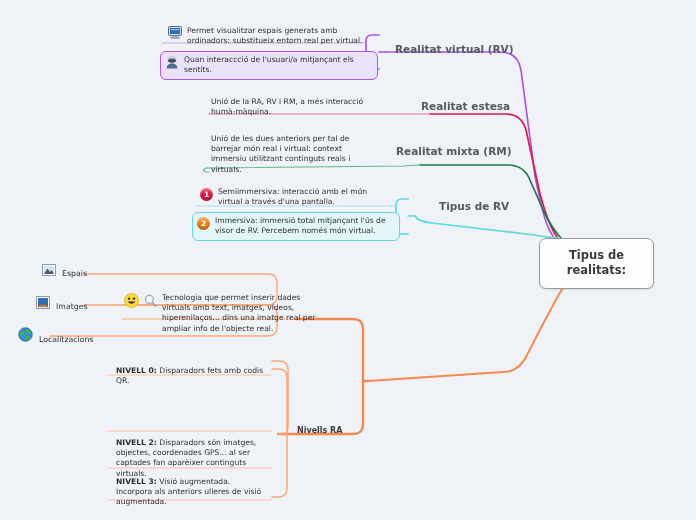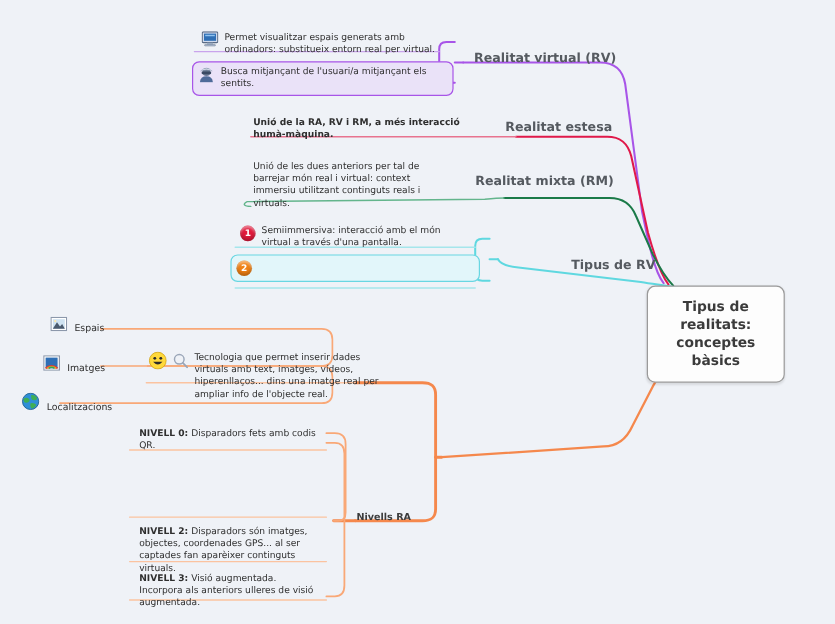--- a/index.html
+++ b/index.html
@@ -161,30 +161,29 @@
       <path d="M108,500 L272,500" stroke="#fbc3a0" stroke-width="1.1"></path>
 
       <path d="M123,305 L268,305 C274,305 277,302 277,296 L277,283 C277,277 274,274 268,274 L84,274" stroke="#f9a877" stroke-width="1.4"></path>
       <path d="M84,305 L268,305" stroke="#f9a877" stroke-width="1.4"></path>
       <path d="M268,305 C274,305 277,308 277,314 L277,327 C277,333 274,336 268,336 L50,336" stroke="#f9a877" stroke-width="1.4"></path>
     </g>
   </svg>
 
   <div class="node root" style="left:539px; top:238px; width:115px;">
     <span>Tipus de realitats:</span><br>
-    <span>conceptes bàsics</span>
   </div>
 
   <div class="node branch-label" style="left:395px; top:43px; color:#555a60;">Realitat virtual (RV)</div>
 
   <div class="node branch-label" style="left:421px; top:100px;">Realitat estesa</div>
 
   <div class="node branch-label" style="left:396px; top:145px;">Realitat mixta (RM)</div>
 
-  <div class="node branch-label" style="left:439px; top:215px;margin-left:37px;">Tipus de RV</div>
+  <div class="node branch-label" style="left:439px; top:200px;">Tipus de RV</div>
 
 
   <div class="node sub-label" style="left:297px; top:425px;">Nivells RA</div>
 
   <div class="node leaf" style="left:164px; top:23px; width:212px;">
     <span class="icon">
       <svg width="14" height="13" viewBox="0 0 14 13">
         <rect x="0.5" y="0.5" width="13" height="9" rx="1" fill="#cfd9ec" stroke="#5a6b85"></rect>
         <rect x="2" y="2" width="10" height="6" fill="#2f6fb5"></rect>
         <rect x="3" y="3" width="8" height="1.2" fill="#8fc2ef"></rect>
@@ -197,38 +196,39 @@
 
   <div class="node leaf boxed box-violet" style="left:160px; top:51px; width:218px;">
     <span class="icon">
       <svg width="14" height="14" viewBox="0 0 14 14">
         <circle cx="7" cy="5" r="3.3" fill="#6b7a93"></circle>
         <path d="M2.2 4.2 Q7 -0.6 11.8 4.2 Q7 2.2 2.2 4.2 Z" fill="#e8eef7" stroke="#8fa0b8" stroke-width="0.4"></path>
         <rect x="3" y="4.6" width="8" height="2.3" rx="1.1" fill="#3b4a63"></rect>
         <path d="M1.6 13.5 Q2 8.6 7 8.6 Q12 8.6 12.4 13.5 Z" fill="#4f6b99"></path>
       </svg>
     </span>
-    <span class="txt">Busca mitjançant de l'usuari/a mitjançant els sentits.</span>
-  </div>
-
-  <div class="node leaf" style="left:207px; top:94px; width:182px;font-weight:bold;">
+    <span class="txt">Quan interaccció de l'usuari/a mitjançant els sentits.</span>
+  </div>
+
+  <div class="node leaf" style="left:207px; top:94px; width:182px;">
     <span class="txt">Unió de la RA, RV i RM, a més interacció humà-màquina.</span>
   </div>
 
   <div class="node leaf" style="left:207px; top:131px; width:160px;">
     <span class="txt">Unió de les dues anteriors per tal de barrejar món real i virtual: context immersiu utilitzant continguts reals i virtuals.</span>
   </div>
 
   <div class="node leaf" style="left:196px; top:184px; width:200px;">
     <span class="icon badge badge-1">1</span>
     <span class="txt">Semiimmersiva: interacció amb el món virtual a través d'una pantalla.</span>
   </div>
 
   <div class="node leaf boxed box-cyan" style="left:192px; top:212px; width:208px;">
     <span class="icon badge badge-2">2</span>
+    <span class="txt">Immersiva: immersió total mitjançant l'ús de visor de RV. Percebem només món virtual.</span>
   </div>
 
   <div class="node leaf" style="left:120px; top:290px; width:200px;">
     <span class="icon">
       <svg width="15" height="15" viewBox="0 0 15 15">
         <circle cx="7.5" cy="7.5" r="7" fill="#ffd93b" stroke="#d4a412" stroke-width="0.7"></circle>
         <circle cx="5" cy="5.6" r="1.2" fill="#2b2b2b"></circle>
         <circle cx="10" cy="5.6" r="1.2" fill="#2b2b2b"></circle>
         <path d="M3.6 8.4 Q7.5 13 11.4 8.4 Z" fill="#2b2b2b"></path>
       </svg>
@@ -273,21 +273,21 @@
         <circle cx="7.5" cy="7.5" r="6.8" fill="#2f8fd8"></circle>
         <path d="M1.4 5.5 Q4 3.6 6 5.2 Q7.6 7 5.4 8.2 Q3 9.2 2 7.8 Z" fill="#3fae55"></path>
         <path d="M8 2.2 Q11 1.6 12.6 4 Q13.4 6 11.2 6.6 Q8.8 6.8 8 4.8 Z" fill="#3fae55"></path>
         <path d="M7.4 9 Q10.6 8.4 12.2 10.2 Q11 13.2 8.2 13.4 Q6.6 11.4 7.4 9 Z" fill="#3fae55"></path>
         <circle cx="7.5" cy="7.5" r="6.8" fill="none" stroke="#1b5e8c" stroke-width="0.7"></circle>
       </svg>
     </span>
     <span>Localitzacions</span>
   </div>
 
-  <div class="node leaf" style="left:112px; top:353px; width:160px;">
+  <div class="node leaf" style="left:112px; top:363px; width:160px;">
     <span class="txt"><b>NIVELL 0:</b><span> Disparadors fets amb codis QR.</span></span>
   </div>
 
 
   <div class="node leaf" style="left:112px; top:435px; width:158px;justify-content:flex-end;">
     <span class="txt"><b>NIVELL 2:</b><span> Disparadors són imatges, objectes, coordenades GPS... al ser captades fan aparèixer continguts virtuals.</span></span>
   </div>
 
   <div class="node leaf" style="left:112px; top:474px; width:158px;">
     <span class="txt"><b>NIVELL 3:</b><span> Visió augmentada. Incorpora als anteriors ulleres de visió augmentada.</span></span>

